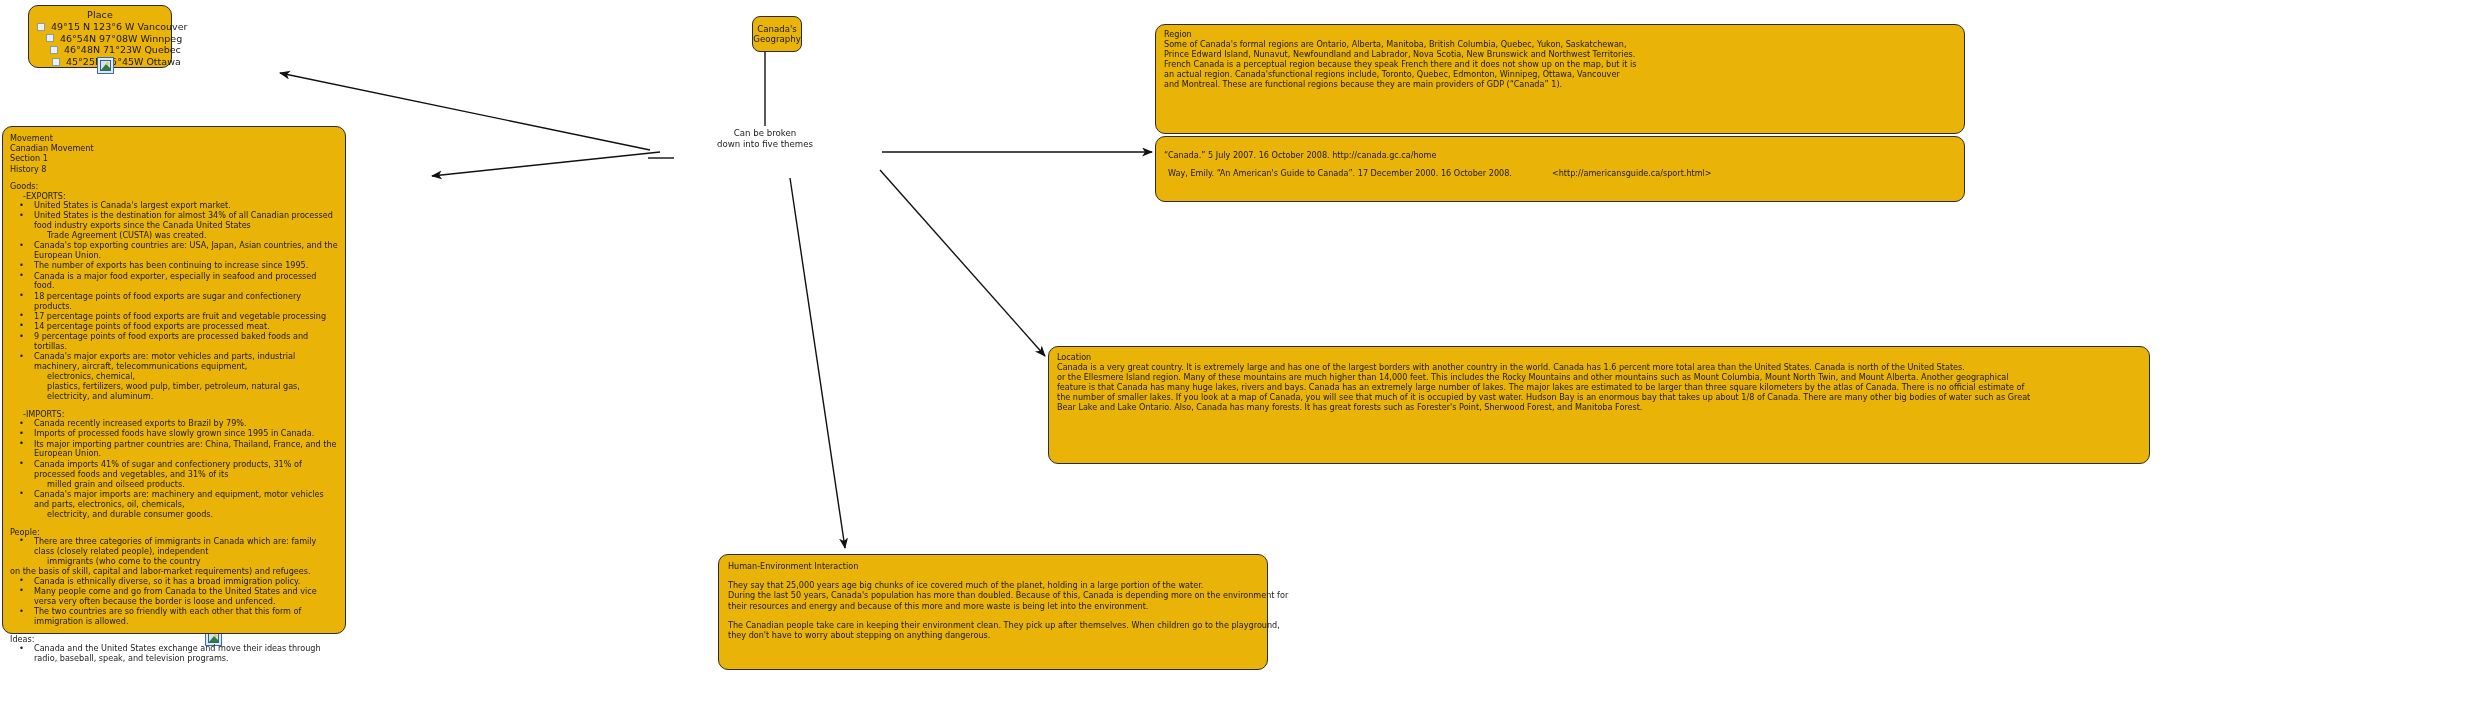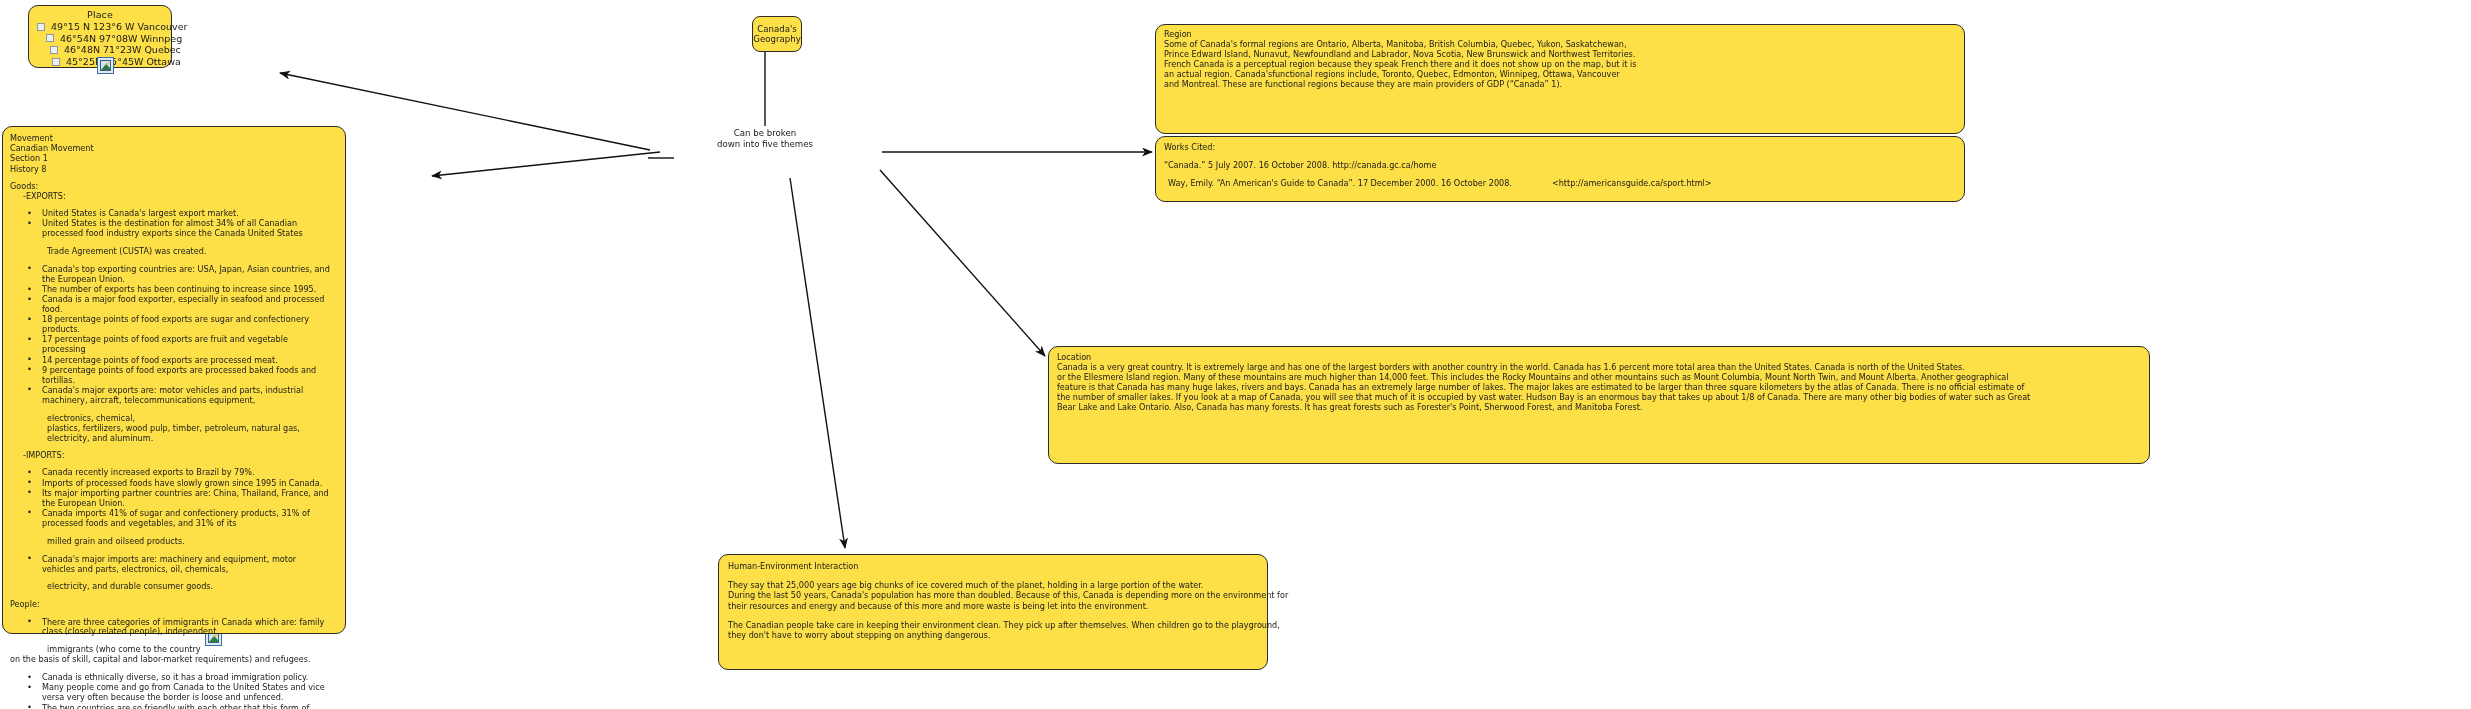--- a/index.html
+++ b/index.html
@@ -6,21 +6,21 @@
   body{
     font-family:"DejaVu Sans","Liberation Sans",sans-serif;
     width:2471px;height:709px;position:relative;overflow:hidden;
     color:#1a1a1a;
   }
   #canvas{position:absolute;left:0;top:0;width:2471px;height:709px;}
   svg.connectors{position:absolute;left:0;top:0;width:2471px;height:709px;pointer-events:none;}
 
   .node{
     position:absolute;
-    background:#fde047;
+    background:#eab308;
     border:1.5px solid #2b2b2b;
     border-radius:10px;
     box-sizing:border-box;
     box-shadow:0 0 0 0 rgba(0,0,0,0);
   }
 
   
   #place-box{left:28px;top:5px;width:144px;height:63px;padding:3px 4px 0 4px;}
   #place-box .ptitle{
     text-align:center;font-size:9.5px;line-height:12px;letter-spacing:.1px;
@@ -58,21 +58,21 @@
     border-radius:50%;background:#e8c84a;
   }
   #badge-top{left:97px;top:57px;}
   #badge-bottom{left:205px;top:629px;}
 
   
   #movement-box{left:2px;top:126px;width:344px;height:508px;padding:6px 7px;}
   .hdr{font-size:8.1px;line-height:10.2px;}
   .blank{height:7px;}
   .sub{padding-left:13px;font-size:8.1px;line-height:10px;}
-  ul.b{list-style:none;margin:8px;padding:0;}
+  ul.b{list-style:none;margin:0;padding:0;}
   ul.b li{
     position:relative;padding-left:24px;font-size:8.1px;line-height:9.9px;
     margin:0 0 .3px 0;
   }
   ul.b li:before{
     content:"\2022";position:absolute;left:9px;top:-0.5px;font-size:8.4px;
   }
   .cont{padding-left:37px;font-size:8.1px;line-height:9.9px;}
   .flush{padding-left:0px;font-size:8.1px;line-height:9.9px;}
 
@@ -235,21 +235,20 @@
   <div class="node" id="region-box">
     <div class="line">Region</div>
     <div class="line">Some of Canada's formal regions are Ontario, Alberta, Manitoba, British Columbia, Quebec, Yukon, Saskatchewan,</div>
     <div class="line"> Prince Edward Island, Nunavut, Newfoundland and Labrador, Nova Scotia, New Brunswick and Northwest Territories.</div>
     <div class="line">French Canada is a perceptual region because they speak French there and it does not show up on the map, but it is</div>
     <div class="line">an actual region. Canada'sfunctional regions include, Toronto, Quebec, Edmonton, Winnipeg, Ottawa, Vancouver</div>
     <div class="line">and Montreal. These are functional regions because they are main providers of GDP (“Canada” 1).</div>
   </div>
 
   <div class="node" id="works-box">
-    <div class="line">Works Cited:</div>
     <div class="gap"></div>
     <div class="line">“Canada.” 5 July 2007. 16 October 2008. http://canada.gc.ca/home</div>
     <div class="gap"></div>
     <div class="line indent"><span>Way, Emily. “An American's Guide to Canada”. 17 December 2000. 16 October 2008.</span><span class="url2">&lt;http://americansguide.ca/sport.html&gt;</span></div>
   </div>
 
   <div class="node" id="location-box">
     <div class="line">Location</div>
     <div class="line">Canada is a very great country. It is extremely large and has one of the largest borders with another country in the world. Canada has 1.6 percent more total area than the United States. Canada is north of the United States.</div>
     <div class="line">or the Ellesmere Island region. Many of these mountains are much higher than 14,000 feet. This includes the Rocky Mountains and other mountains such as Mount Columbia, Mount North Twin, and Mount Alberta. Another geographical</div>

